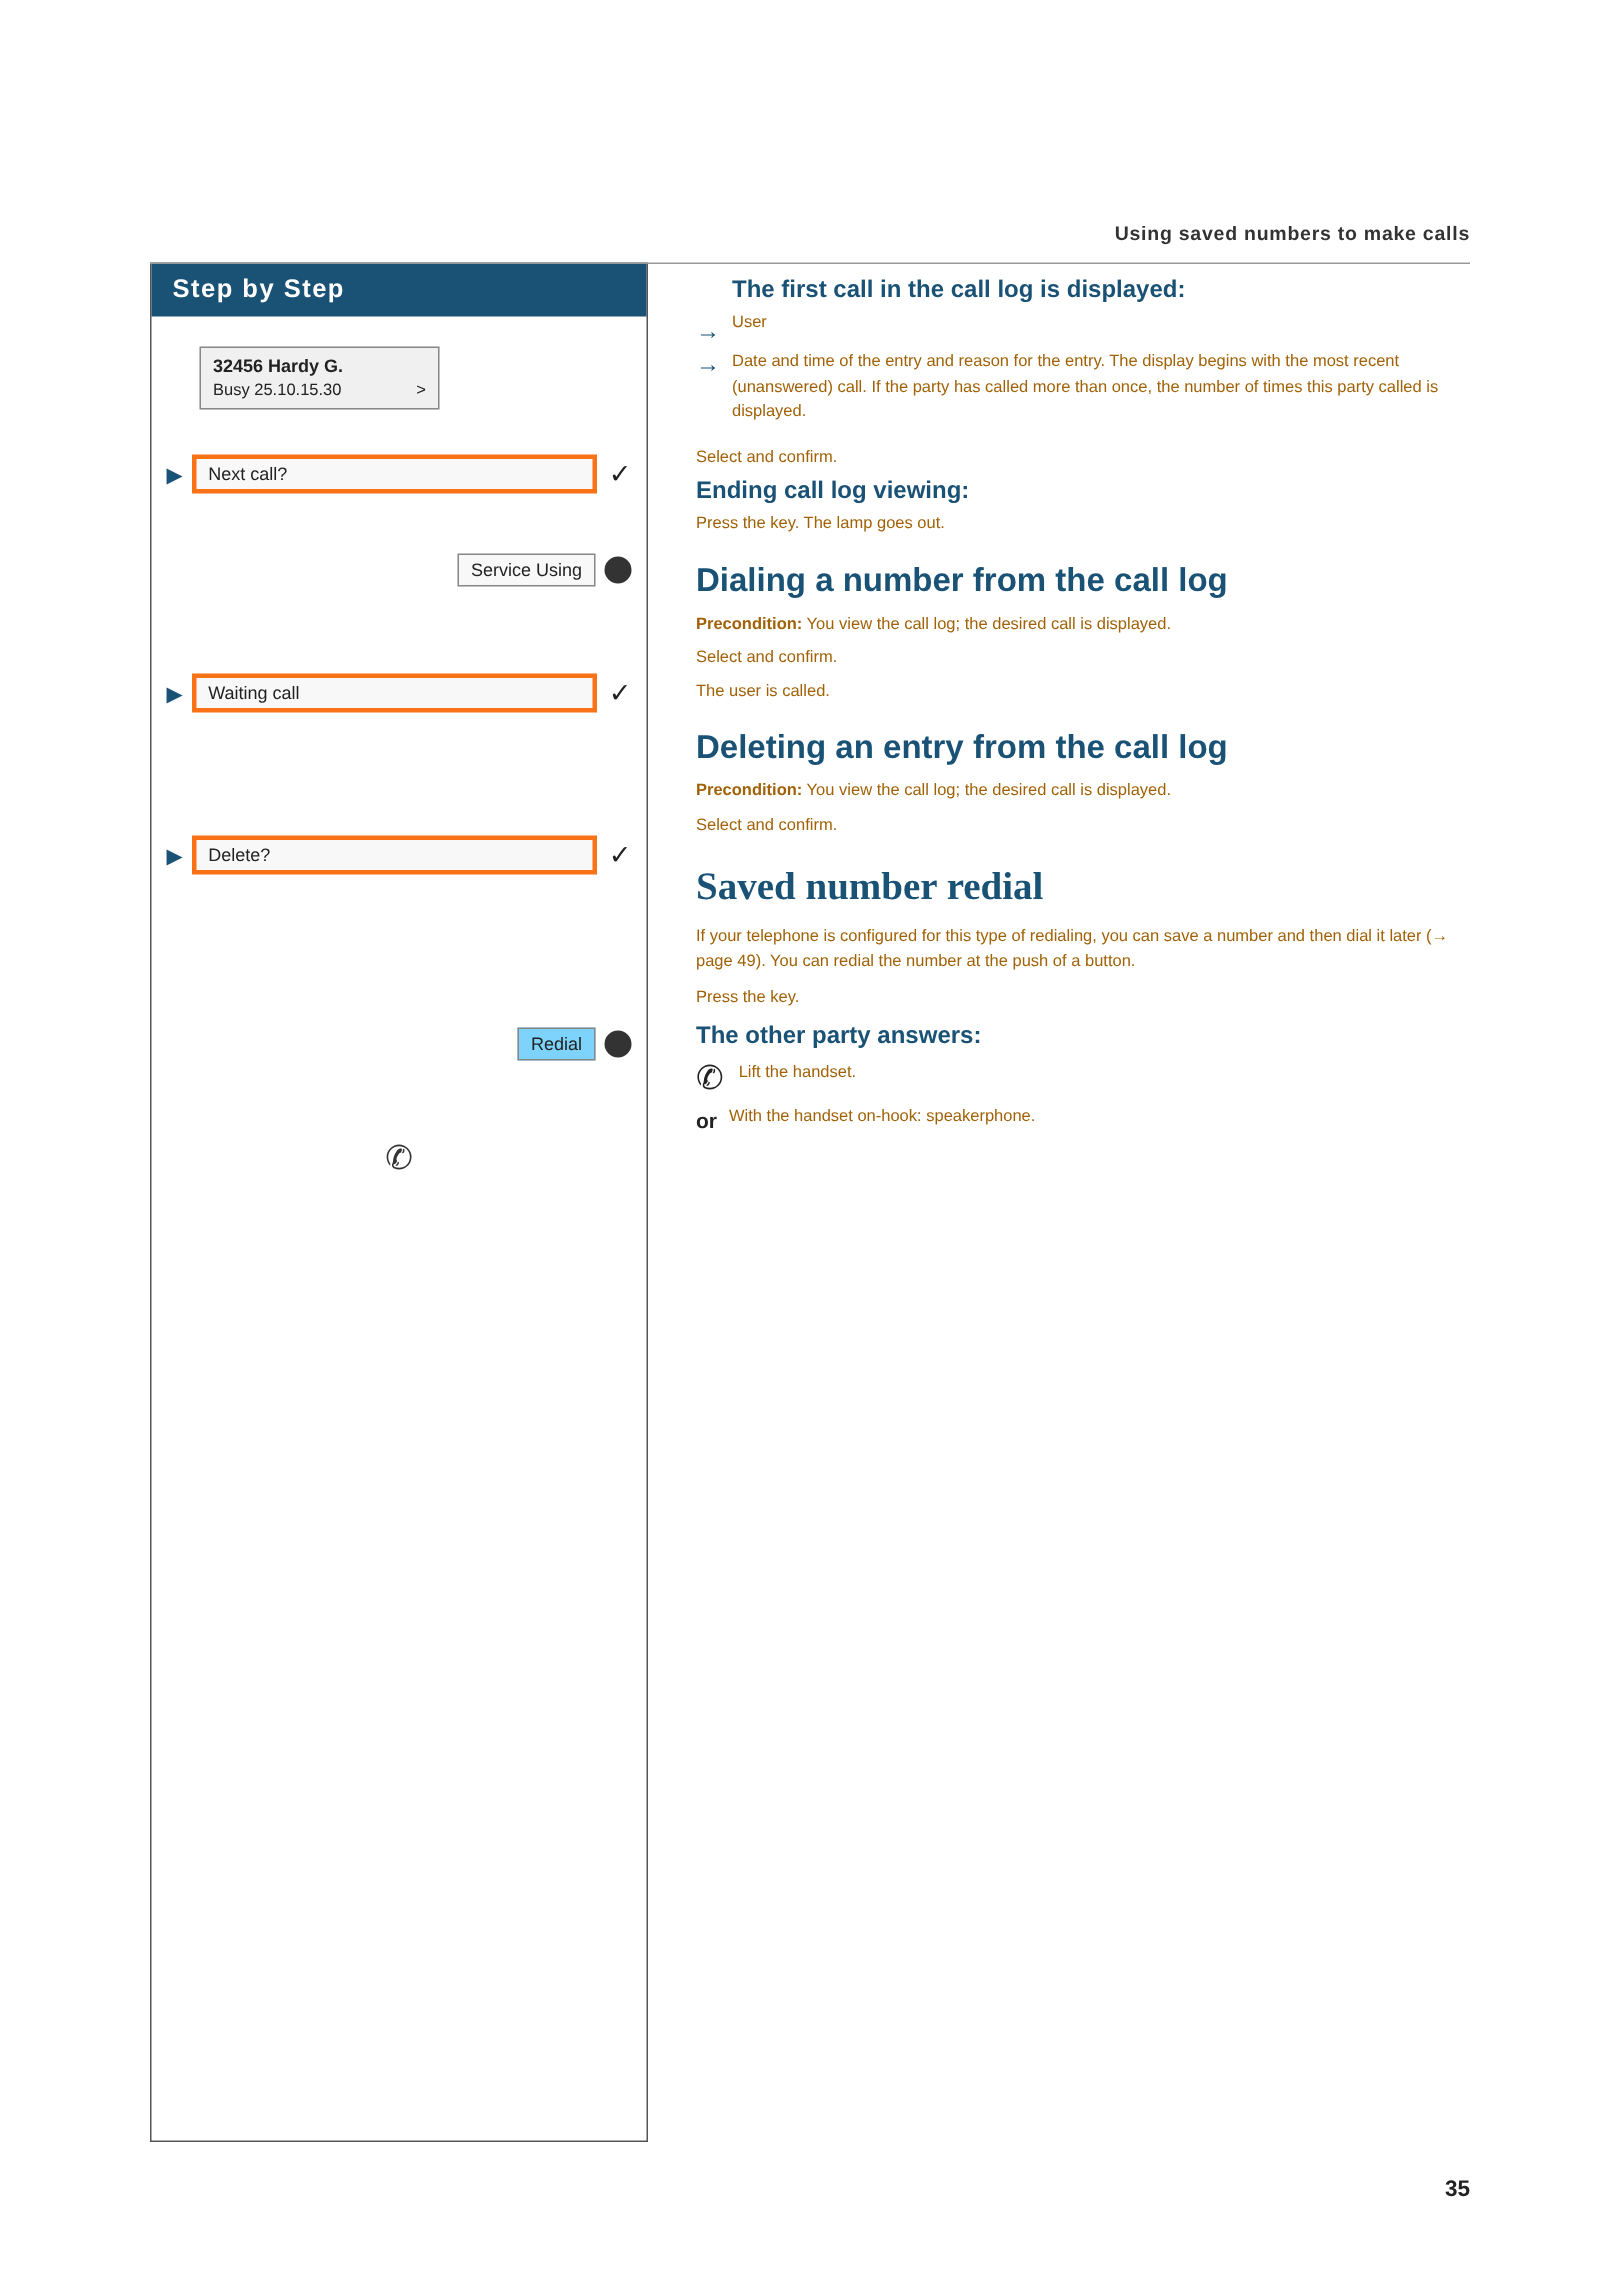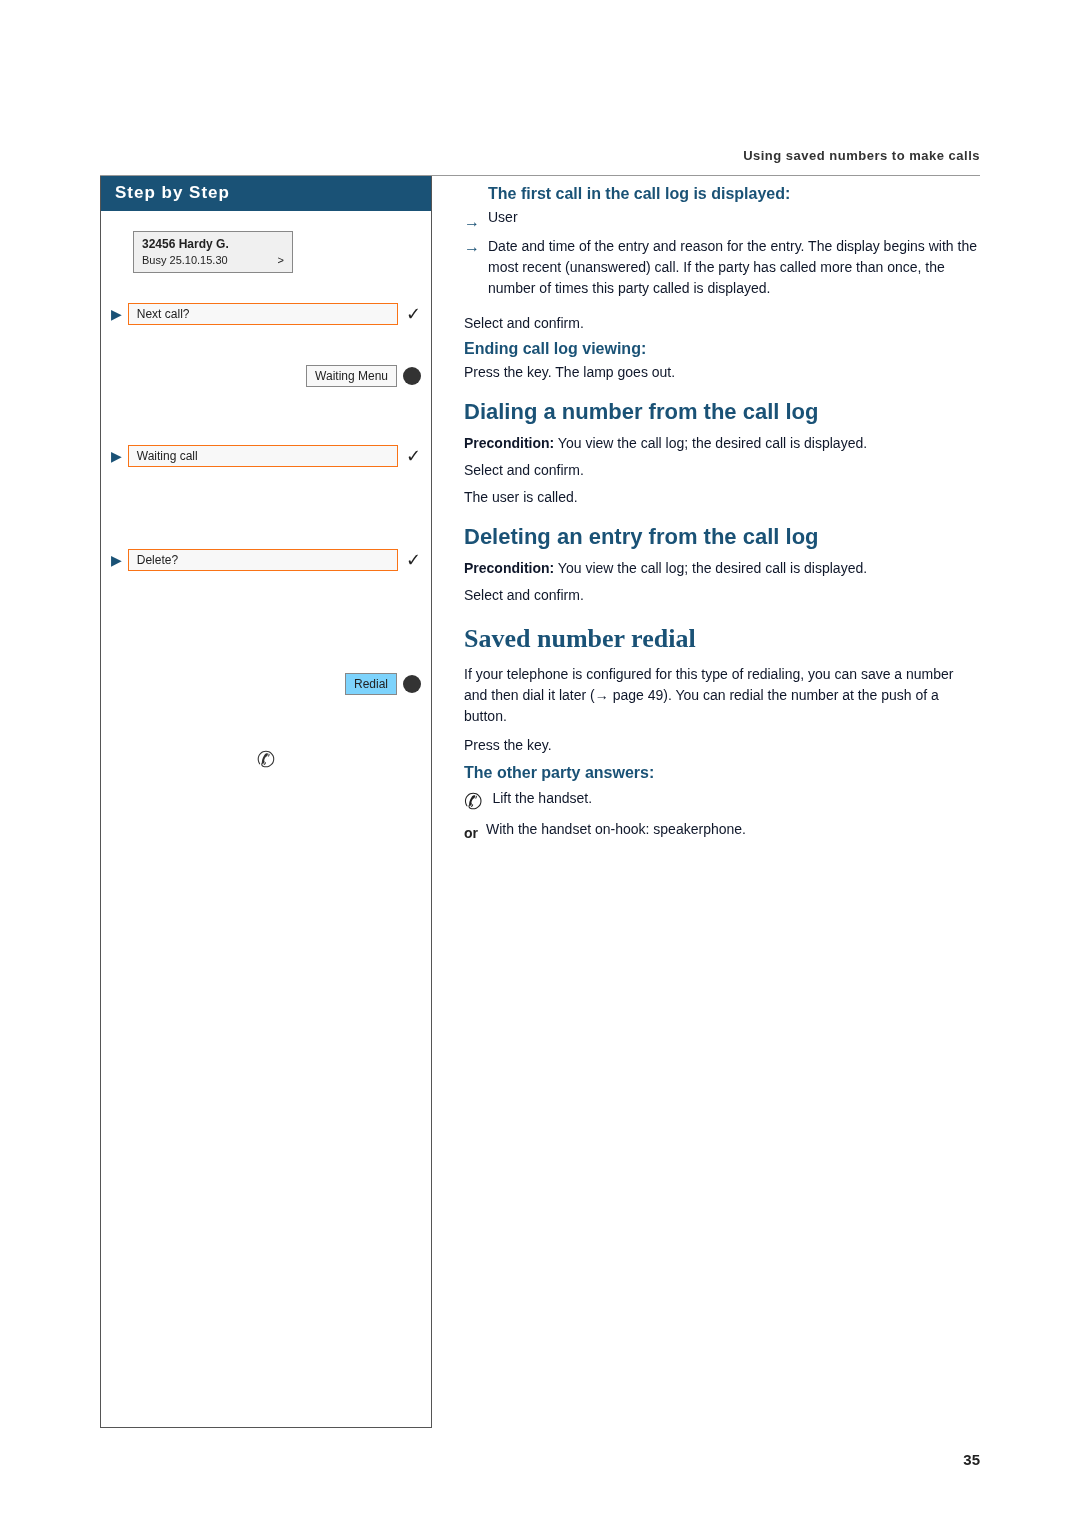--- a/index.html
+++ b/index.html
@@ -96,21 +96,21 @@
     }
 
     .arrow-icon {
       color: #1a5276;
       font-size: 14px;
       margin-right: 6px;
       flex-shrink: 0;
     }
 
     .key-button {
-      border: 1px solid #f97316;
+      border: 3px solid #f97316;
       padding: 3px 8px;
       font-size: 12px;
       background: #f8f8f8;
       flex-grow: 1;
       text-align: left;
     }
 
     .check-mark {
       font-size: 18px;
       color: #222;
@@ -192,24 +192,24 @@
     .section-heading-xlarge {
       color: #1a5276;
       font-size: 26px;
       font-weight: bold;
       margin-bottom: 10px;
       margin-top: 18px;
       font-family: 'Times New Roman', serif;
     }
 
     .section-text {
-      font-size: 14px;
+      font-size: 11px;
       line-height: 1.5;
       margin-bottom: 6px;
-      color: #0f172a;
+      color: #a16207;
     }
 
     .section-text b {
       font-weight: bold;
     }
 
     .or-text {
       font-size: 14px;
       font-weight: bold;
       margin-right: 8px;
@@ -255,21 +255,21 @@
         <div class="key-button">
           <span>Next call?</span>
         </div>
         <span class="check-mark">✓</span>
       </div>
 
       <div style="height:18px;"></div>
 
       <div class="service-row">
         <div class="service-key">
-          <span>Waiting Menu</span>
+          <span>Service Using</span>
         </div>
         <span class="dot-button"></span>
       </div>
 
       <div style="height:36px;"></div>
 
       <div class="arrow-row">
         <span class="arrow-icon">▶</span>
         <div class="key-button">
           <span>Waiting call</span>

